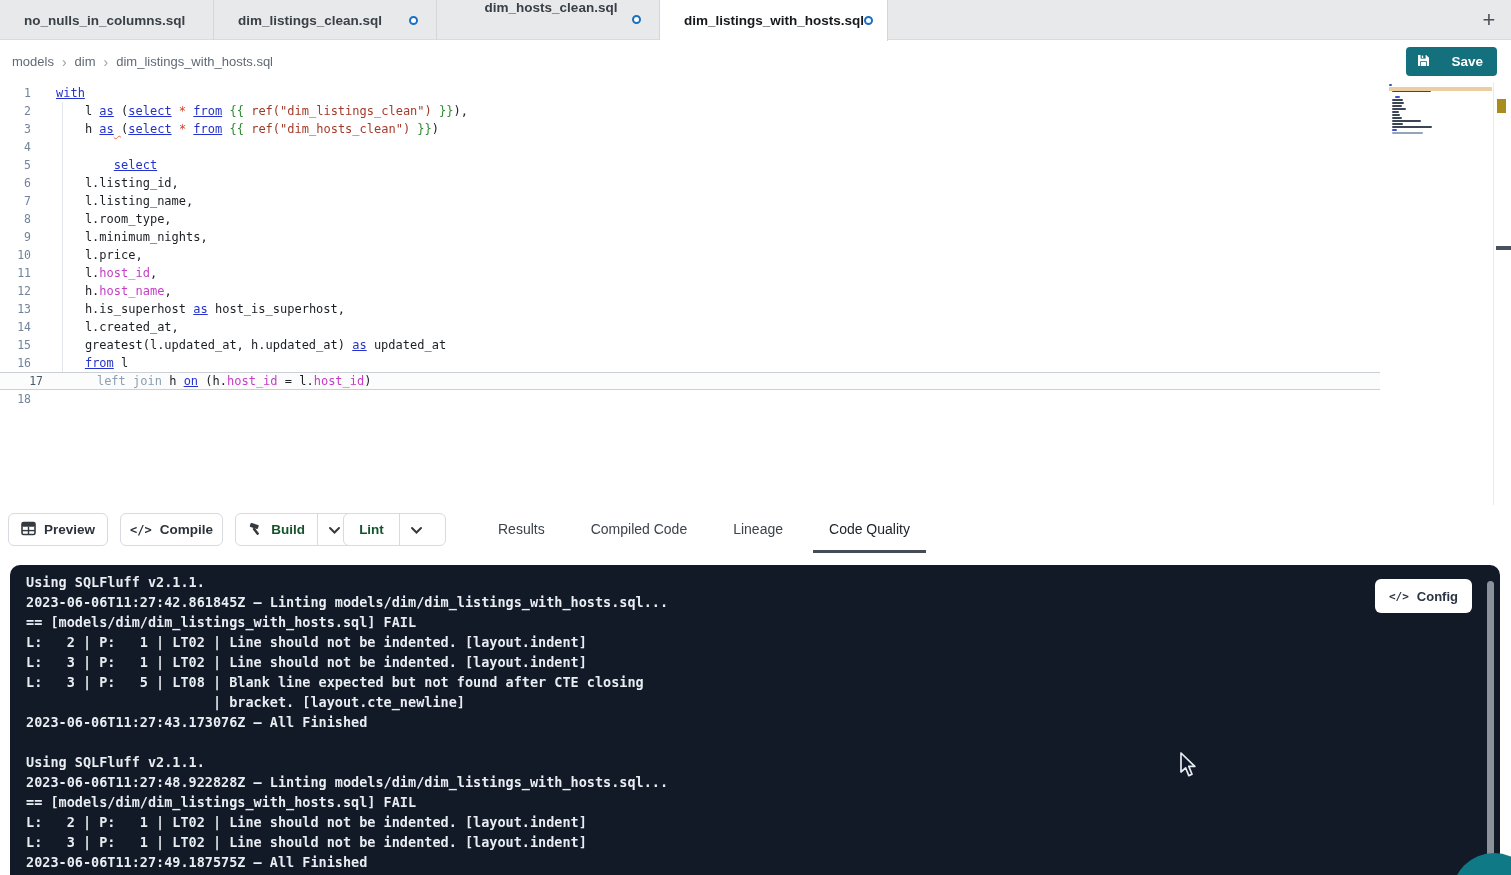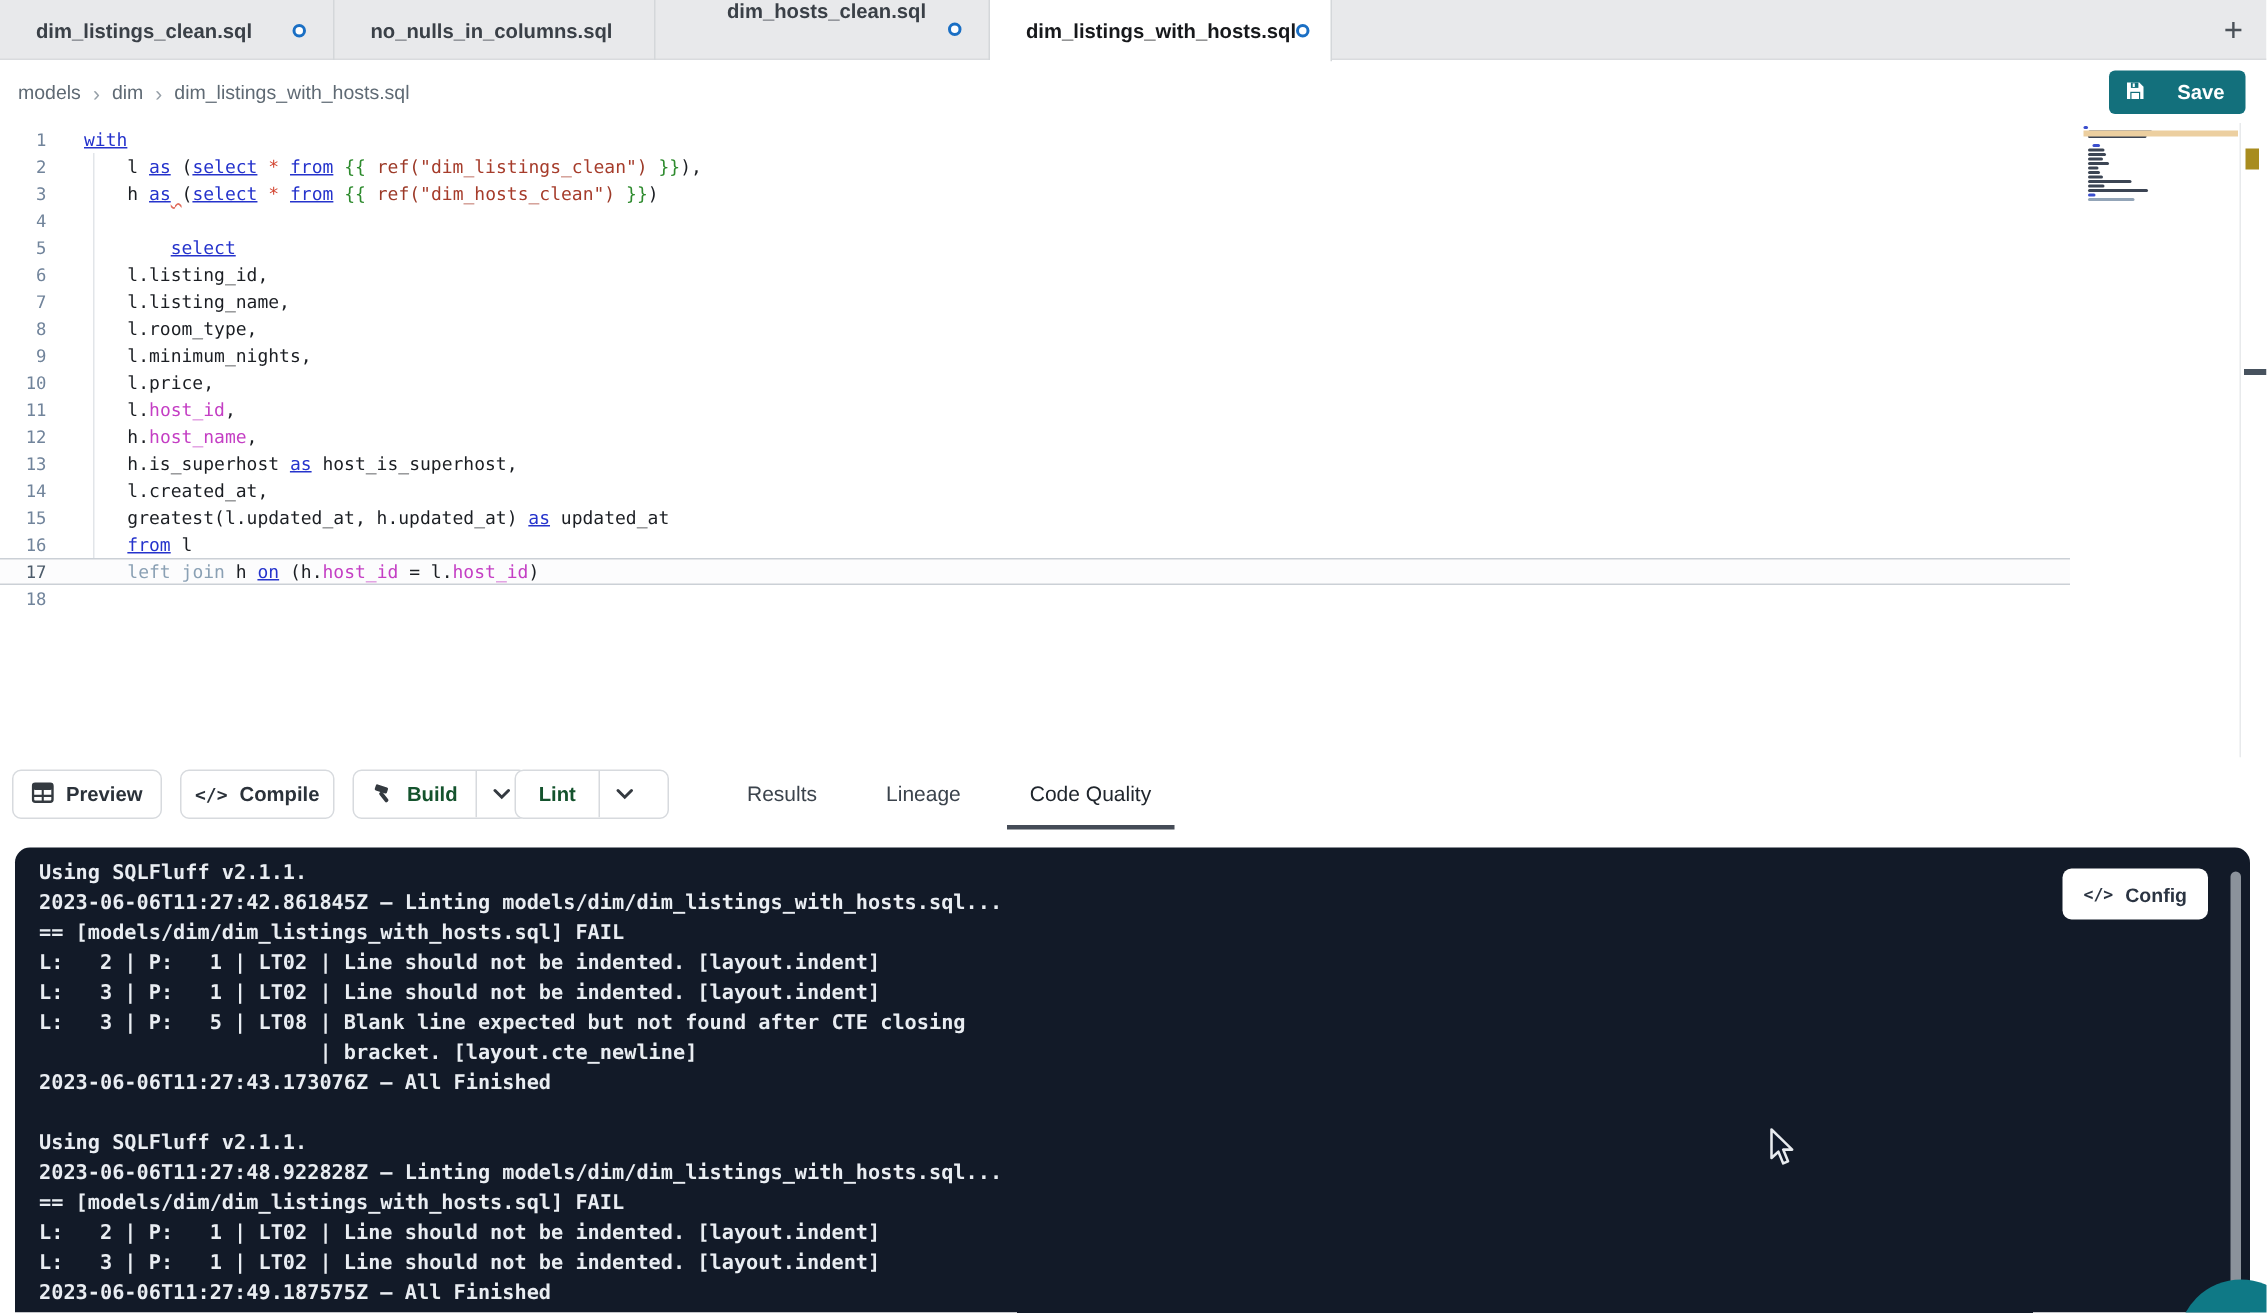--- a/index.html
+++ b/index.html
@@ -30,21 +30,21 @@
               font-family:"Liberation Sans",sans-serif; cursor:pointer; }
 
   
   #editor { position:absolute; top:82px; left:0; width:1511px; height:423px; background:#fff; }
   #lines { position:absolute; top:2px; left:0; width:1380px; }
   .code-line { height:18px; display:flex; font-family:"DejaVu Sans Mono",monospace;
                font-size:12px; line-height:18px; }
   .code-line .ln { width:31px; flex:none; text-align:right; color:#71849b; font-size:11.5px; }
   .code-line .code { margin-left:25px; white-space:pre; color:#1b1e23; }
   .code-line.current { background:#fcfcfd;
-        box-shadow: inset 0 1px 0 #cbd0d6, inset 0 -1px 0 #cbd0d6; }
+        box-shadow: inset 0 1px 0 #cbd0d6, inset 0 -1px 0 #cbd0d6; padding-left: 12px; }
   .code-line.current .ln { color:#4c5b6a; }
   .kw   { color:#2533cc;text-decoration:underline; }
   .op   { color:#d2422e; }
   .jinja{ color:#2e8b2e; }
   .fn   { color:#9c3a28; }
   .str  { color:#a63c2b; }
   .hl   { color:#c43ec4; }
   .dim  { color:#8aa0b4; }
   .id   { color:#1b1e23; }
   .sq   { text-decoration:underline wavy #e06a5a 1px; text-underline-offset:2px; }
@@ -91,26 +91,26 @@
          border-radius:50%; background:#0f7986; }
   #cursor { position:absolute; left:1178px; top:752px; pointer-events:none; }
 </style>
 </head>
 <body>
 
 <div id="app">
 
   <div id="tabbar">
 
-    <div class="tab" style="width: 223px;">
+    <div class="tab" style="width: 214px;">
+        <span>no_nulls_in_columns.sql</span>
+      </div>
+      <div class="tab" style="width: 223px;">
         <span>dim_listings_clean.sql</span>
         <span class="dot"></span>
-      </div>
-      <div class="tab" style="width: 214px;">
-        <span>no_nulls_in_columns.sql</span>
       </div>
       <div class="tab" style="width: 223px; flex-direction: column;">
         <span>dim_hosts_clean.sql</span>
         <span class="dot"></span>
       </div>
       <div class="tab active" style="width: 228px;">
         <span>dim_listings_with_hosts.sql</span>
         <span class="dot"></span>
       </div>
       <div class="newtab">+</div>
@@ -285,20 +285,21 @@
         <span>
           <svg width="13" height="9" viewBox="0 0 13 9">
               <polyline points="2,2 6.5,6.5 11,2" fill="none" stroke="#343a40" stroke-width="2" stroke-linecap="round"></polyline>
             </svg>
         </span>
       </div>
     </div>
 
     <div id="result-tabs">
         <div class="rtab">Results</div>
+        <div class="rtab">Compiled Code</div>
         <div class="rtab">Lineage</div>
         <div class="rtab active">Code Quality</div>
       </div>
   </div>
 
   <div id="terminal">
     <div id="t-lines">
         <div class="t-line">Using SQLFluff v2.1.1.</div>
         <div class="t-line">2023-06-06T11:27:42.861845Z – Linting models/dim/dim_listings_with_hosts.sql...</div>
         <div class="t-line">== [models/dim/dim_listings_with_hosts.sql] FAIL</div>

